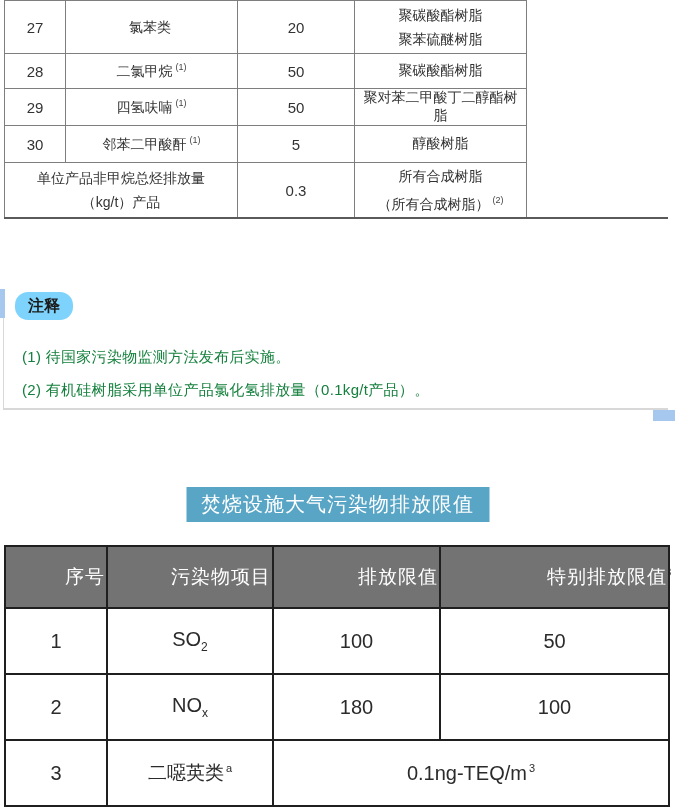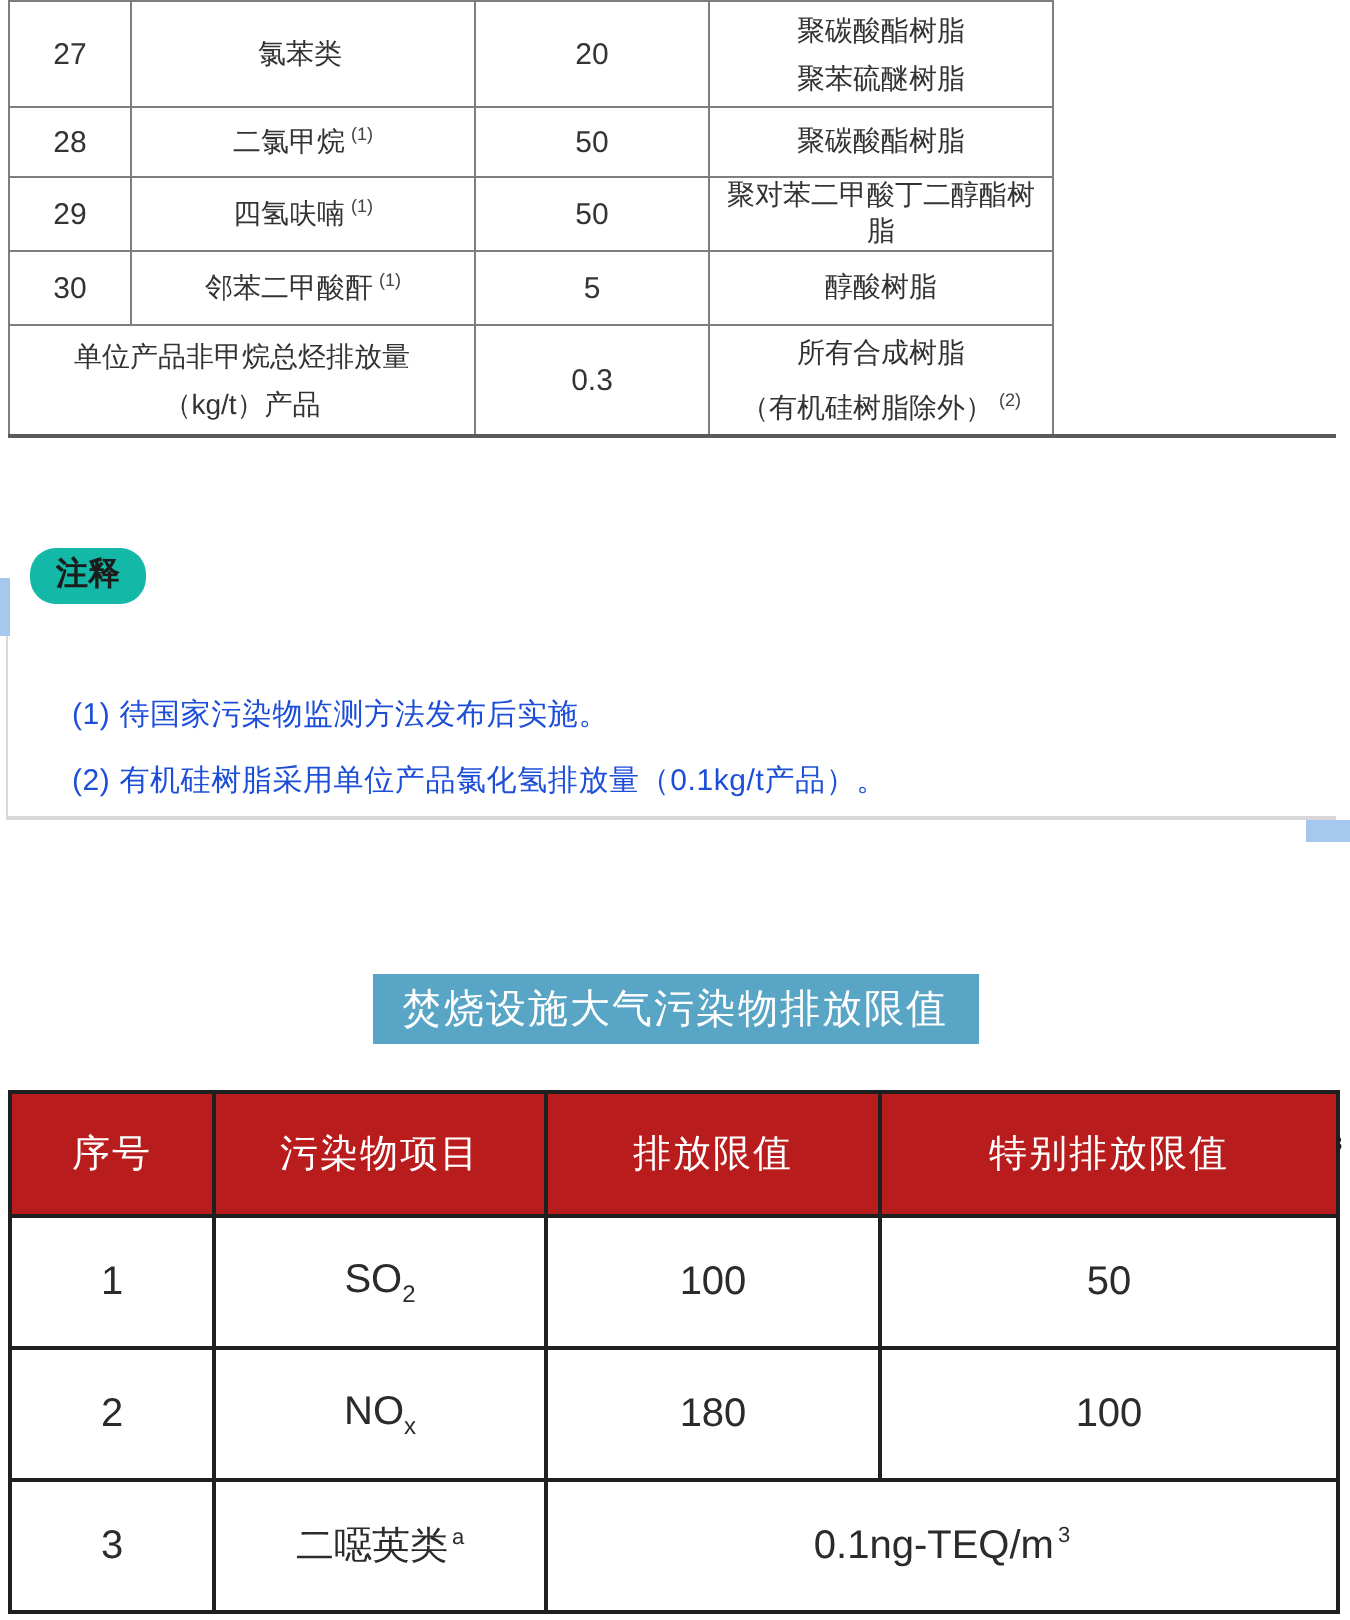--- a/index.html
+++ b/index.html
@@ -16,36 +16,36 @@
   .t1 .r29 td{height:36px;} .t1 .r30 td{height:36px;}
   .t1 .rsum td{height:54px;}
   .t1 .num{font-size:15px;margin-left:41px;}
   .t1 .line{line-height:24px;}
   .t1 sup{font-size:9px;margin-left:3px;color:#444;}
   .t1 .rsum td, .t1 .col5-cell{border-bottom:2px solid #5a5a5a;}
 
   
   .notes-leftline{position:absolute;left:3px;top:289px;width:1px;height:120px;background:#d9d9d9;}
   .notes-bluebar{position:absolute;left:0;top:289px;width:5px;height:29px;background:#a6c7ee;}
-  .notes-label{position:absolute;left:15px;top:274px;height:28px;line-height:28px;
-               padding:0 13px;background:#14b8a6;font-size:16px;font-weight:bold;color:#1c1c1c;border-radius:13px;}
-  .note-line{position:absolute;left:36px;font-size:15px;color:#1d4ed8;letter-spacing:.3px;}
+  .notes-label{position:absolute;left:15px;top:292px;height:28px;line-height:28px;
+               padding:0 13px;background:#7dd3fc;font-size:16px;font-weight:bold;color:#1c1c1c;border-radius:13px;}
+  .note-line{position:absolute;left:22px;font-size:15px;color:#15803d;letter-spacing:.3px;}
   .note-1{top:348px;} .note-2{top:381px;}
   .notes-bottomline{position:absolute;left:3px;top:408px;width:665px;height:2px;background:#d8d8d8;}
   .notes-blueblock{position:absolute;left:653px;top:410px;width:22px;height:11px;background:#a6c7ee;}
 
   
   .sec2-title{position:absolute;top:487px;left:50%;transform:translateX(-50%);
               background:#58a5c6;color:#ffffff;font-size:20px;letter-spacing:1px;
               padding:4px 15px;white-space:nowrap;}
   .sec2-unit{position:absolute;top:527px;right:4px;font-size:15px;font-weight:bold;color:#111;margin-top:40px;}
   .sec2-unit sup{font-size:10px;}
   .t2{position:absolute;left:4px;top:545px;border-collapse:collapse;table-layout:fixed;width:664px;}
-  .t2 th{background:#b91c1c;color:#ffffff;font-weight:normal;font-size:19px;
-         height:58px;border:2px solid #1f1f1f;letter-spacing:1px;}
+  .t2 th{background:#737373;color:#ffffff;font-weight:normal;font-size:19px;
+         height:58px;border:2px solid #1f1f1f;letter-spacing:1px;text-align:right;}
   .t2 td{height:62px;border:2px solid #1f1f1f;text-align:center;vertical-align:middle;
          font-size:20px;color:#2b2b2b;}
   .t2 sub{font-size:12px;} .t2 sup{font-size:11px;margin-left:2px;}
 </style>
 </head>
 <body>
 
 <div class="page">
 
   <div class="t1-wrap">
@@ -93,21 +93,21 @@
         <td>醇酸树脂</td>
       </tr>
       <tr class="rsum">
         <td colspan="2">
           <div class="line">单位产品非甲烷总烃排放量</div>
           <div class="line">（kg/t）产品</div>
         </td>
         <td class="num">0.3</td>
         <td>
           <div class="line">所有合成树脂</div>
-          <div class="line"><span>（有机硅树脂除外）</span><sup>(2)</sup></div>
+          <div class="line"><span>（所有合成树脂）</span><sup>(2)</sup></div>
         </td>
       </tr>
     </tbody>
       </table>
   </div>
 
   <div class="notes-leftline"></div>
   <div class="notes-bluebar"></div>
   <div class="notes-label">注释</div>
   <div class="note-line note-1">(1) 待国家污染物监测方法发布后实施。</div>

